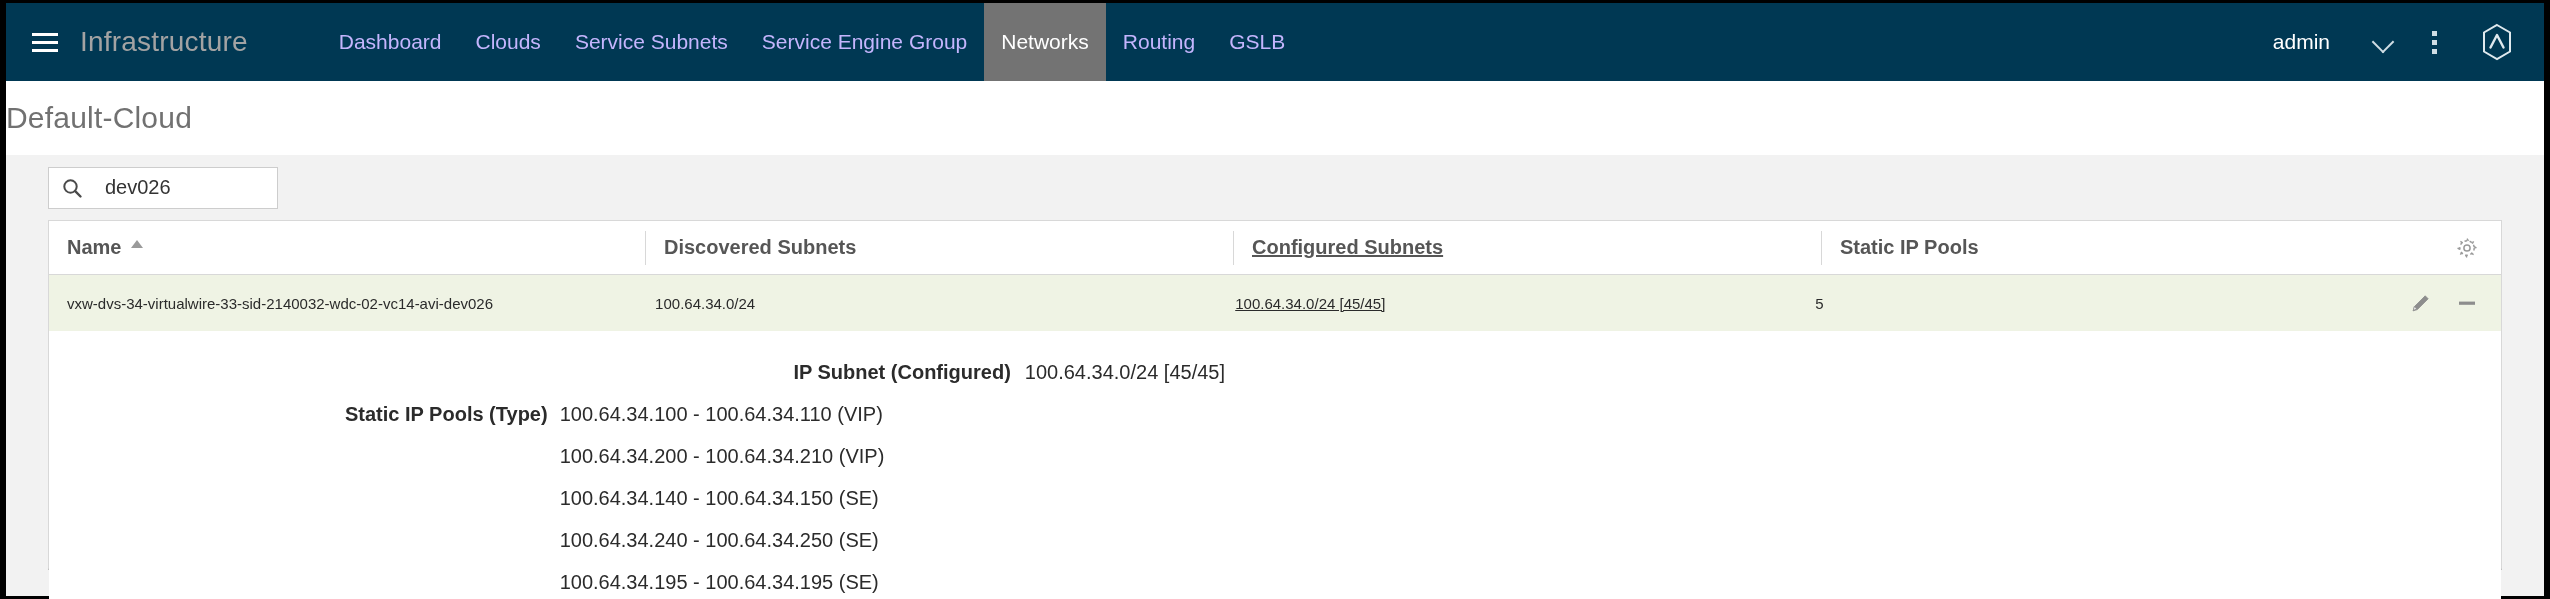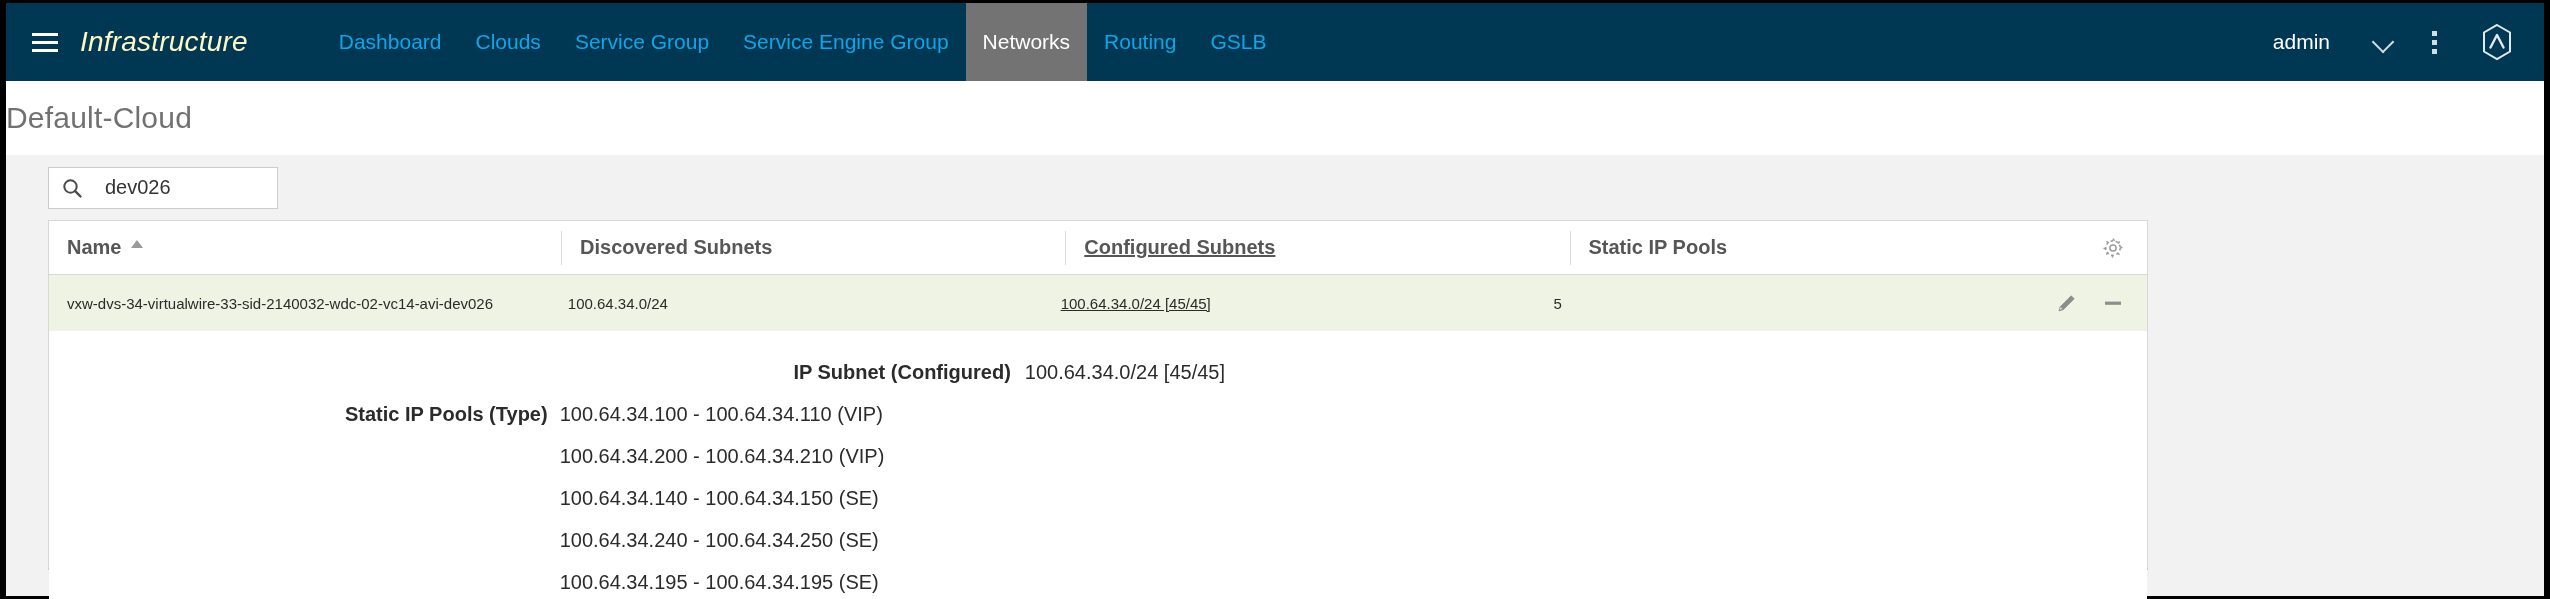--- a/index.html
+++ b/index.html
@@ -34,38 +34,37 @@
   .hamburger {
     width: 26px; height: 19px;
     margin-left: 26px;
     display: flex; flex-direction: column; justify-content: space-between;
     cursor: pointer;
   }
   .hamburger span {
     display: block; height: 3px; width: 100%; background: #ffffff; border-radius: 0;
   }
   .brand {
-    color: #fef9c3;
+    color: #a3a3a3;
     font-size: 28px;
     font-weight: 400;
     margin-left: 22px;
     letter-spacing: 0.2px;
     white-space: nowrap;
-    font-style: italic;
   }
   .navtabs {
     display: flex;
     align-items: stretch;
     height: 78px;
     margin-left: 74px;
   }
   .navtab {
     display: flex; align-items: center;
     padding: 0 17px;
-    color: #0ea5e9;
+    color: #c4b5fd;
     font-size: 21px;
     white-space: nowrap;
     cursor: pointer;
     text-decoration: none;
   }
   .navtab.active {
     background: #737373;
     color: #ffffff;
   }
   .spacer { flex: 1; }
@@ -151,21 +150,21 @@
     width: 100%;
     font-family: "Liberation Sans", sans-serif;
     margin-left: 14px;
   }
 
   
   .card {
     position: absolute;
     top: 217px;
     left: 42px;
-    width: 2100px;
+    width: 2454px;
     height: 350px;
     background: #ffffff;
     border: 1px solid #d8d8d8;
     border-bottom: 2px solid #b9b9b9;
   }
   .thead {
     display: flex;
     height: 54px;
     align-items: center;
     border-bottom: 1px solid #d8d8d8;
@@ -269,21 +268,21 @@
       <span></span>
         <span></span>
         <span></span>
     </div>
 
     <div class="brand">Infrastructure</div>
 
     <div class="navtabs">
       <a class="navtab">Dashboard</a>
       <a class="navtab">Clouds</a>
-      <a class="navtab">Service Group</a>
+      <a class="navtab">Service Subnets</a>
       <a class="navtab">Service Engine Group</a>
       <a class="navtab active">Networks</a>
       <a class="navtab">Routing</a>
       <a class="navtab">GSLB</a>
     </div>
 
     <div class="spacer"></div>
 
     <div class="user-name">admin</div>
 

